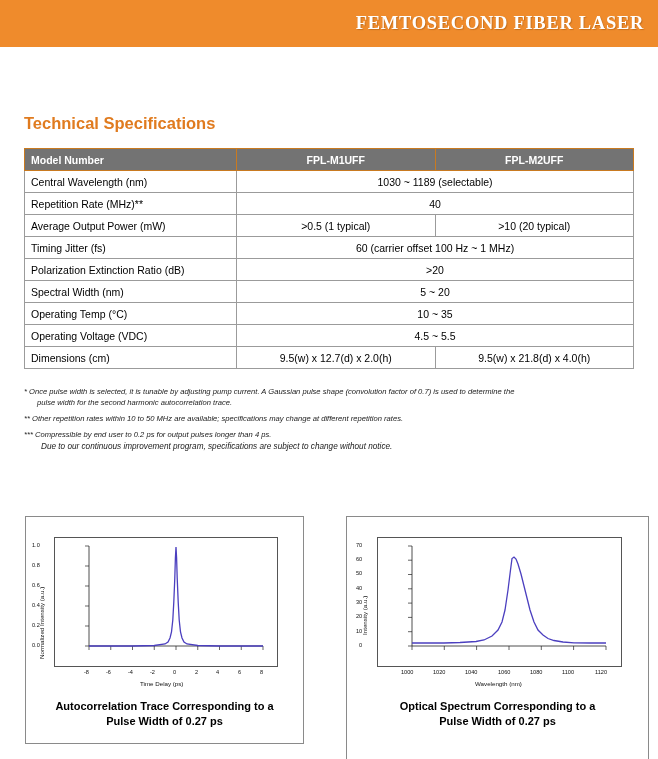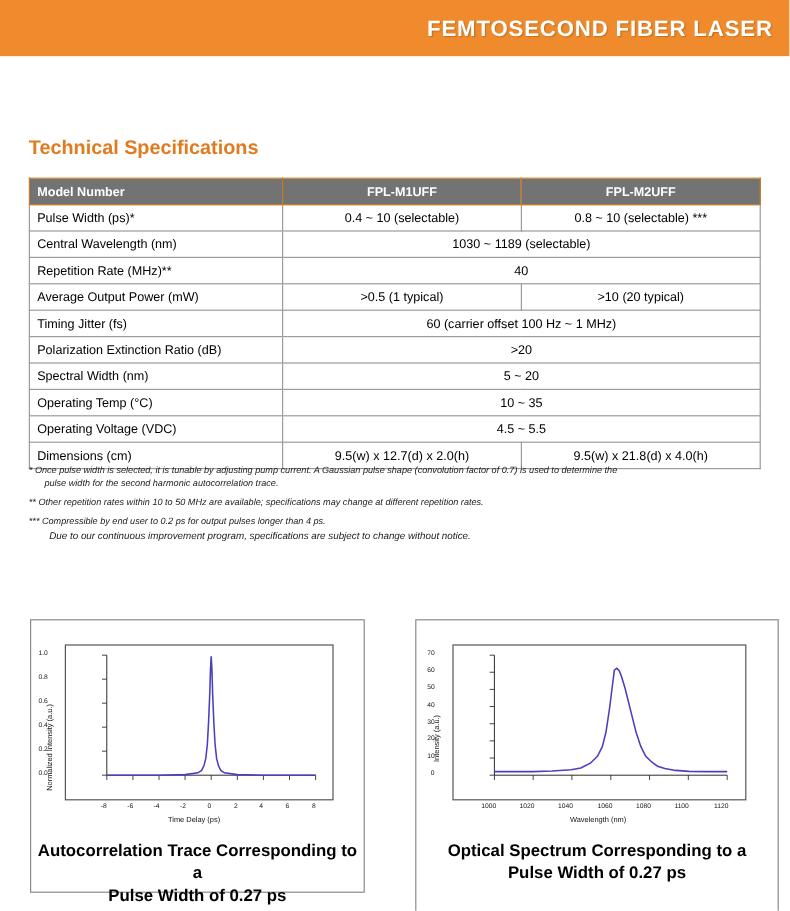--- a/index.html
+++ b/index.html
@@ -34,20 +34,21 @@
     background: #ffffff;
   }
   .header-title {
     color: #ffffff;
     font-size: 18.5px;
     font-weight: bold;
     letter-spacing: 0.7px;
     margin-right: 14px;
     text-shadow: 1px 1px 1px rgba(120,60,0,0.35);
     white-space: nowrap;
+    font-family: Liberation Serif, serif;
   }
   
   .section-title {
     position: absolute;
     left: 24px;
     top: 114px;
     font-size: 16.5px;
     font-weight: bold;
     color: #e07b1f;
   }
@@ -116,21 +117,21 @@
     position: absolute;
     border: 1px solid #555;
     box-sizing: border-box;
     background: #fff;
   }
   .fig-caption {
     position: absolute;
     left: 0;
     width: 100%;
     text-align: center;
-    font-size: 14px;
+    font-size: 11px;
     font-weight: bold;
     line-height: 1.35;
   }
   #cap-left  { top: 182px; }
   #cap-right { top: 182px; }
   .axis-label {
     position: absolute;
     font-size: 6.2px;
     color: #111;
     white-space: nowrap;
@@ -159,25 +160,20 @@
 
 <table class="spec">
   <thead>
     <tr>
       <th class="first col-label">Model Number</th>
       <th class="col-v1">FPL-M1UFF</th>
       <th class="col-v2">FPL-M2UFF</th>
     </tr>
   </thead>
   <tbody>
-    <tr>
-      <td>Pulse Width (ps)*</td>
-      <td class="center">0.4 ~ 10 (selectable)</td>
-      <td class="center">0.8 ~ 10 (selectable) ***</td>
-    </tr>
     <tr>
       <td>Central Wavelength (nm)</td>
       <td class="center" colspan="2">1030 ~ 1189 (selectable)</td>
     </tr>
     <tr>
       <td>Repetition Rate (MHz)**</td>
       <td class="center" colspan="2">40</td>
     </tr>
     <tr>
       <td>Average Output Power (mW)</td>

